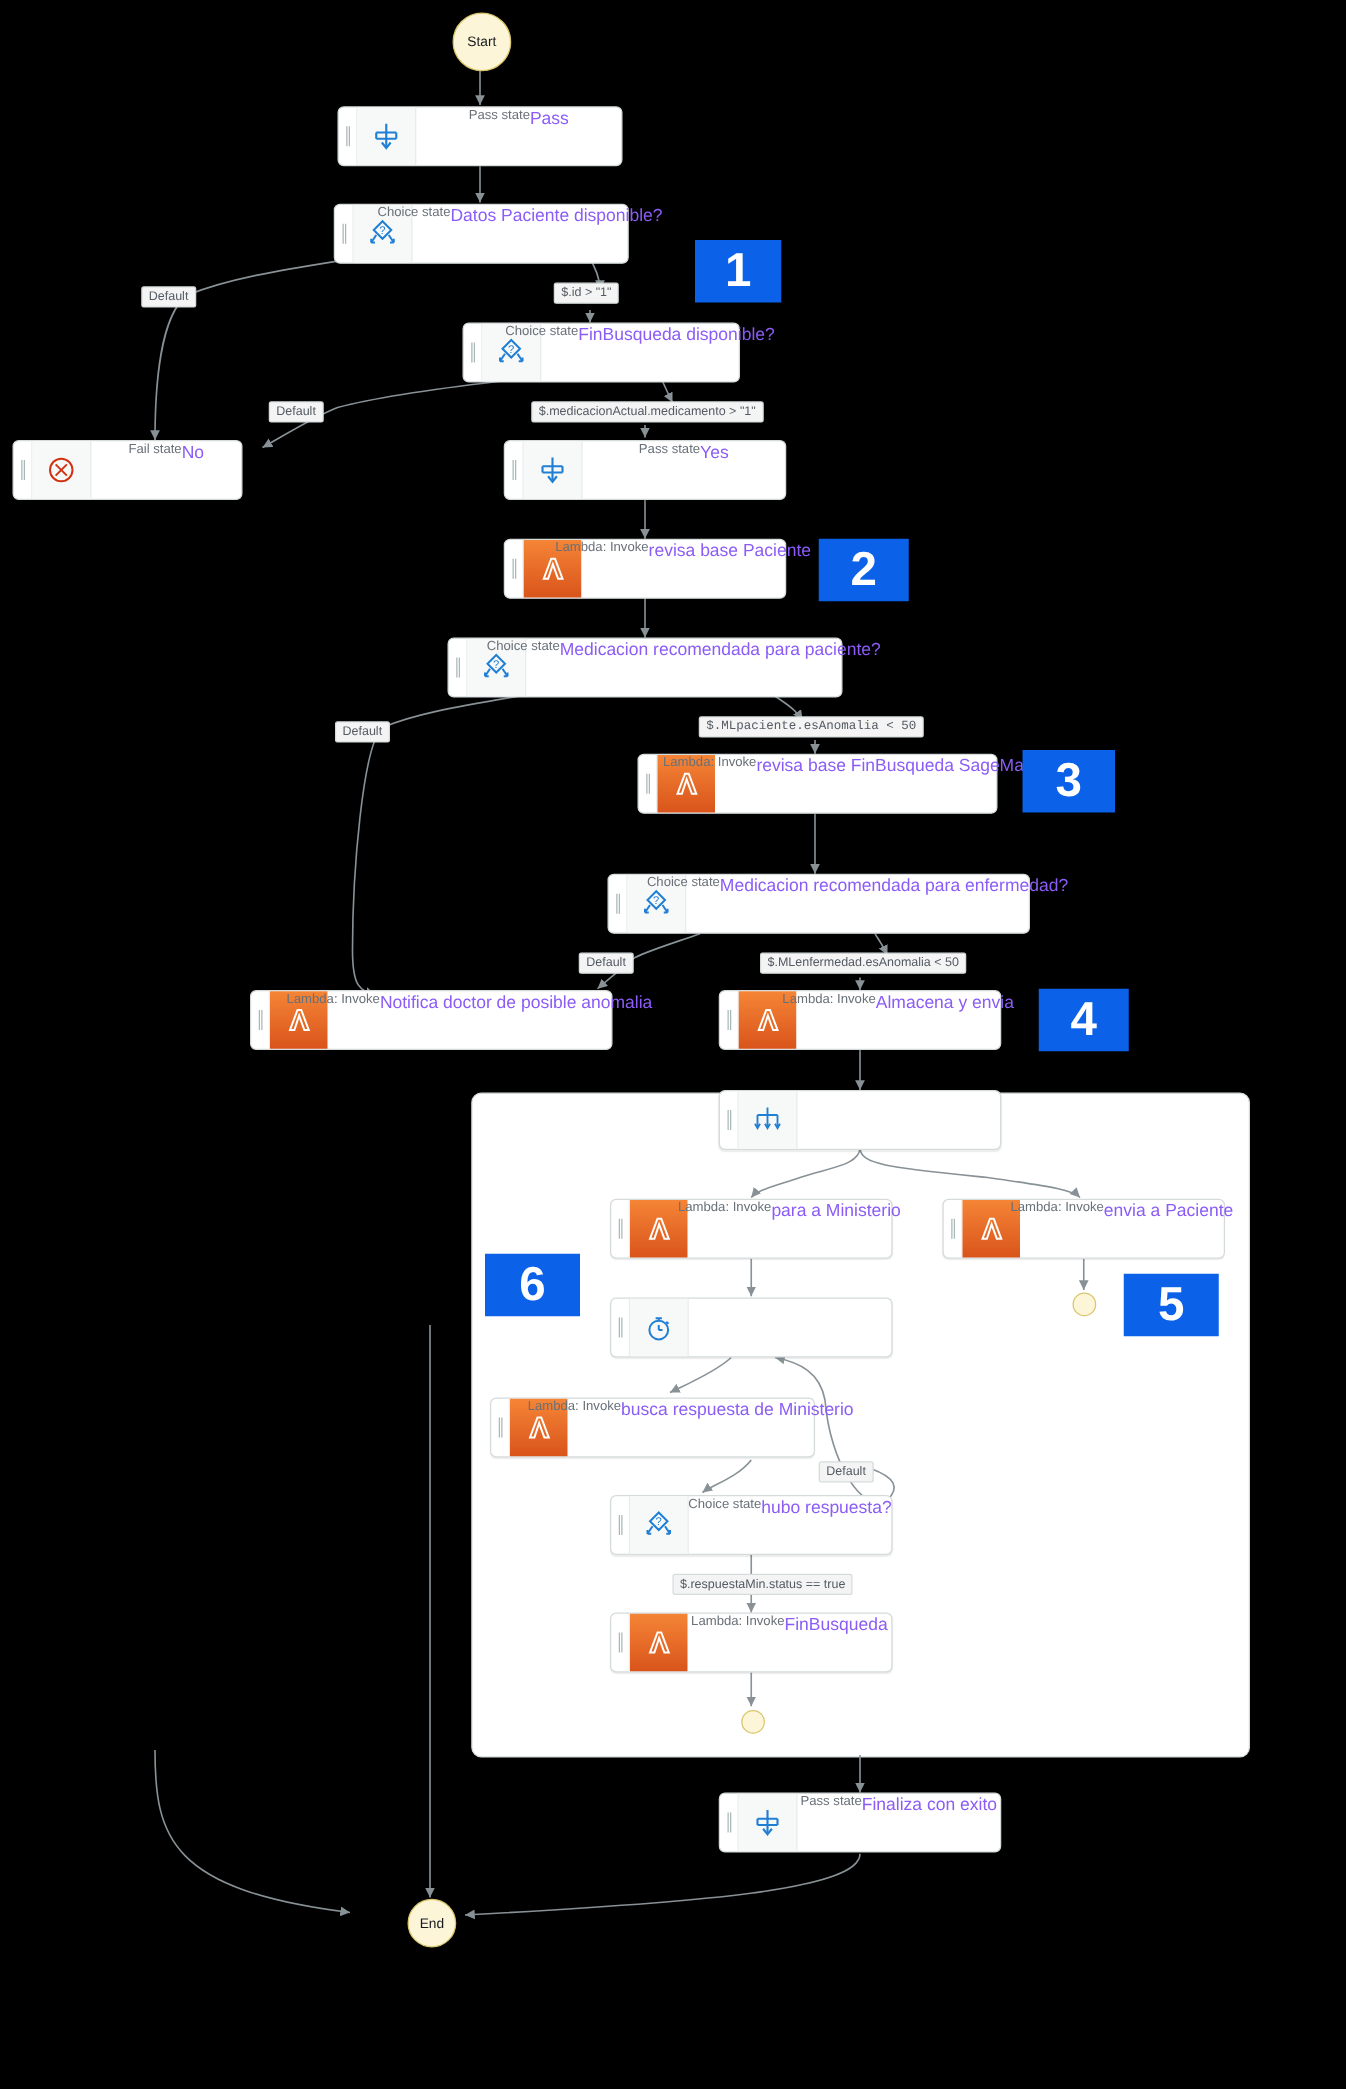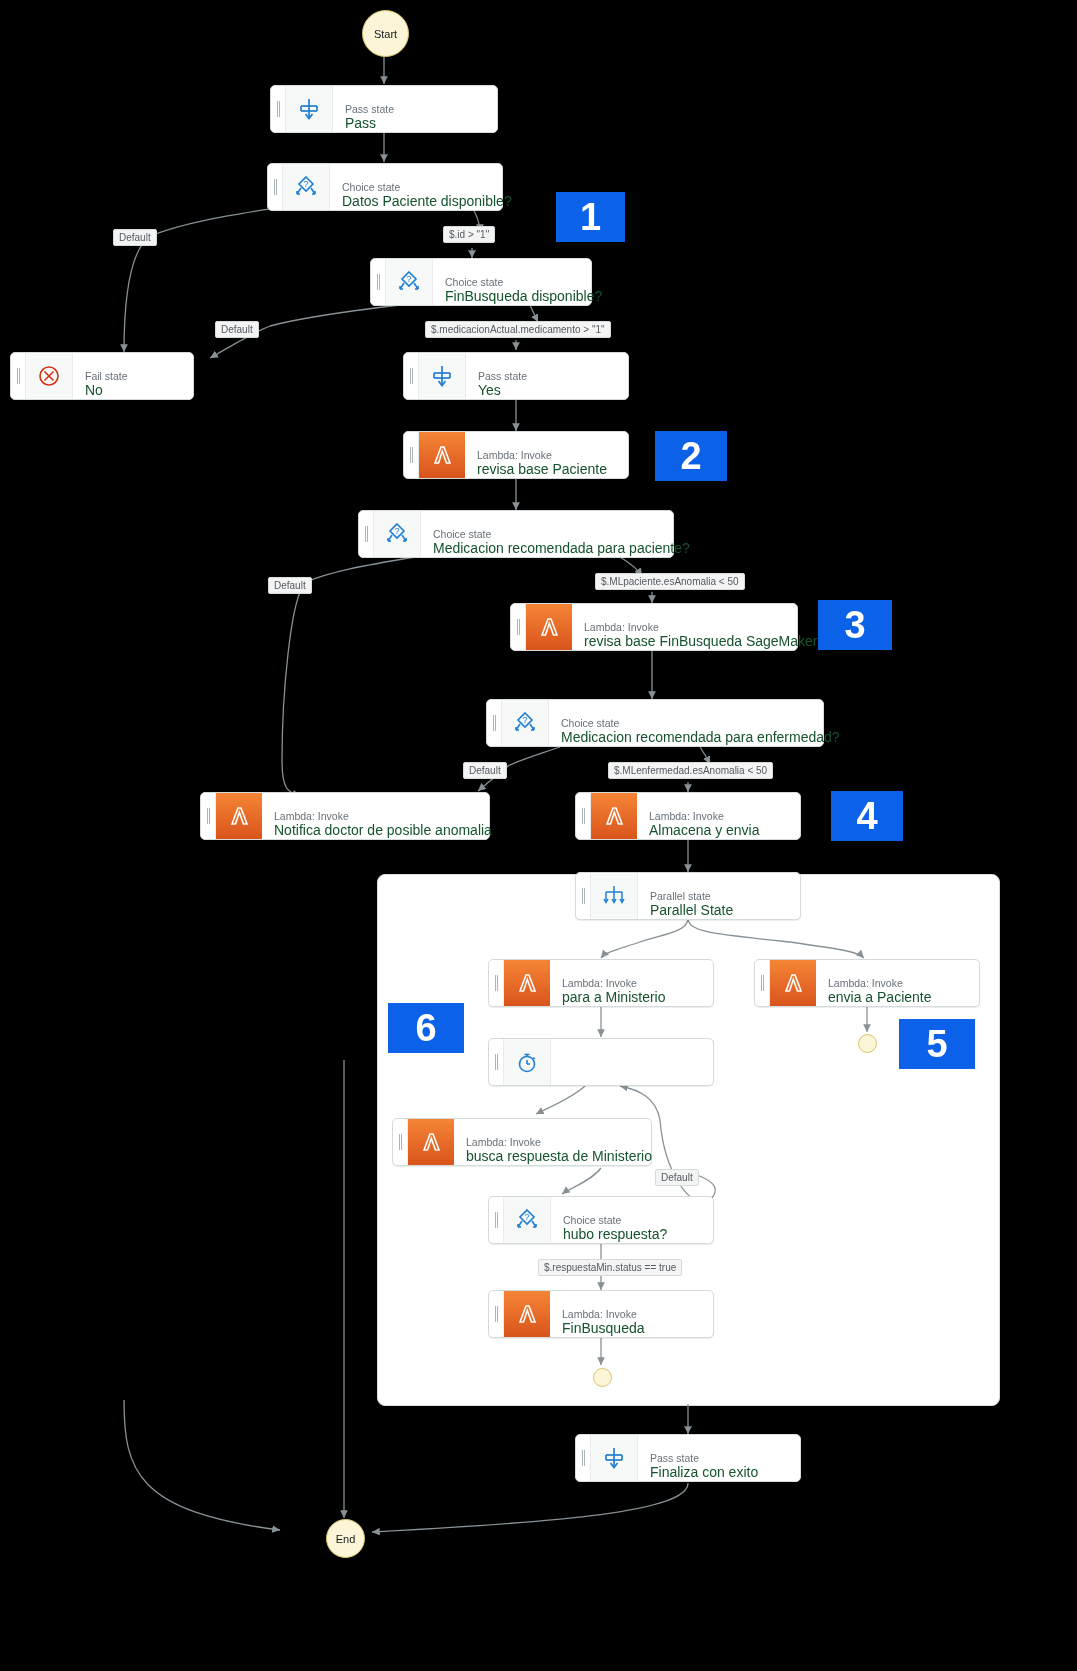--- a/index.html
+++ b/index.html
@@ -12,23 +12,23 @@
   .node{position:absolute;display:flex;align-items:stretch;background:#fff;
         border:1px solid #d5dbdb;border-radius:5px;box-sizing:border-box;height:48px;
         box-shadow:0 1px 1px rgba(0,0,0,.08);}
   .grip{width:14px;display:flex;align-items:center;justify-content:center;
         border-right:1px solid #e9ebed;flex:0 0 14px;}
   .grip i{display:block;width:1px;height:16px;background:#aab7b8;margin:0 1px;}
   .grip i+i{margin-left:0;}
   .ico{width:46px;flex:0 0 46px;display:flex;align-items:center;justify-content:center;
        background:#f7f8f8;border-right:1px solid #e9ebed;}
   .ico.lam{background:linear-gradient(180deg,#F58536 0%,#D9541B 100%);border-right:none;}
-  .txt{flex:1;display:flex;flex-direction:column;justify-content:flex-end;padding:0 12px;min-width:0;}
+  .txt{flex:1;display:flex;justify-content:center;padding:0 12px;min-width:0;}
   .k{font-size:10.5px;color:#687078;line-height:1.15;white-space:nowrap;}
-  .n{font-size:14px;color:#14532d;line-height:1.2;white-space:nowrap;}
+  .n{font-size:14px;color:#8b5cf6;line-height:1.2;white-space:nowrap;}
 
   .term{position:absolute;border-radius:50%;background:#fcf5d7;border:1px solid #d9c66a;
         display:flex;align-items:center;justify-content:center;font-size:11px;color:#16191f;text-align:right;}
   .dot{position:absolute;width:17px;height:17px;border-radius:50%;background:#fcf5d7;
        border:1px solid #d9c66a;}
 
   .elabel{position:absolute;background:#f4f4f4;border:1px solid #d5dbdb;border-radius:2px;
           font-size:10px;color:#545b64;padding:2px 5px;white-space:nowrap;line-height:1.1;}
 
   .badge{position:absolute;background:#0b61e8;color:#fff;font-weight:bold;
@@ -335,24 +335,20 @@
         <path d="M14 4 L14 19"></path>
             <path d="M6 10 L22 10"></path>
             <path d="M6 10 L6 19"></path>
             <path d="M22 10 L22 19"></path>
         <path d="M4 17 L6 20.5 L8 17"></path>
             <path d="M12 17 L14 20.5 L16 17"></path>
             <path d="M20 17 L22 20.5 L24 17"></path>
           </g>
         </svg>
     </div>
-    <div class="txt">
-      <div class="k">Parallel state</div>
-      <div class="n">Parallel State</div>
-    </div>
   </div>
 
   <div class="node" style="left:488px;top:959px;width:226px;">
     <div class="grip">
         <i></i>
         <i></i>
       </div>
     <div class="ico lam">
       <svg width="28" height="28" viewBox="0 0 28 28">
           <g stroke="#fff" stroke-width="1.6" fill="none">
@@ -493,21 +489,21 @@
 
   <div class="term" style="left:326px;top:1519px;width:37px;height:37px;">
     <span>End</span>
   </div>
 
   <div class="elabel" style="left:113px;top:229px;">Default</div>
   <div class="elabel" style="left:443px;top:226px;">$.id &gt; "1"</div>
   <div class="elabel" style="left:215px;top:321px;">Default</div>
   <div class="elabel" style="left:425px;top:321px;">$.medicacionActual.medicamento &gt; "1"</div>
   <div class="elabel" style="left:268px;top:577px;">Default</div>
-  <div class="elabel" style="left:595px;top:573px;">$.MLpaciente.esAnomalia &lt; 50</div>
+  <div class="elabel" style="left:559px;top:573px;font-family:Liberation Mono, monospace;">$.MLpaciente.esAnomalia &lt; 50</div>
   <div class="elabel" style="left:463px;top:762px;">Default</div>
   <div class="elabel" style="left:608px;top:762px;">$.MLenfermedad.esAnomalia &lt; 50</div>
   <div class="elabel" style="left:655px;top:1169px;">Default</div>
   <div class="elabel" style="left:538px;top:1259px;">$.respuestaMin.status == true</div>
 
   <div class="badge" style="left:556px;top:192px;width:69px;height:50px;">1</div>
   <div class="badge" style="left:655px;top:431px;width:72px;height:50px;">2</div>
   <div class="badge" style="left:818px;top:600px;width:74px;height:50px;">3</div>
   <div class="badge" style="left:831px;top:791px;width:72px;height:50px;">4</div>
   <div class="badge" style="left:899px;top:1019px;width:76px;height:50px;">5</div>

